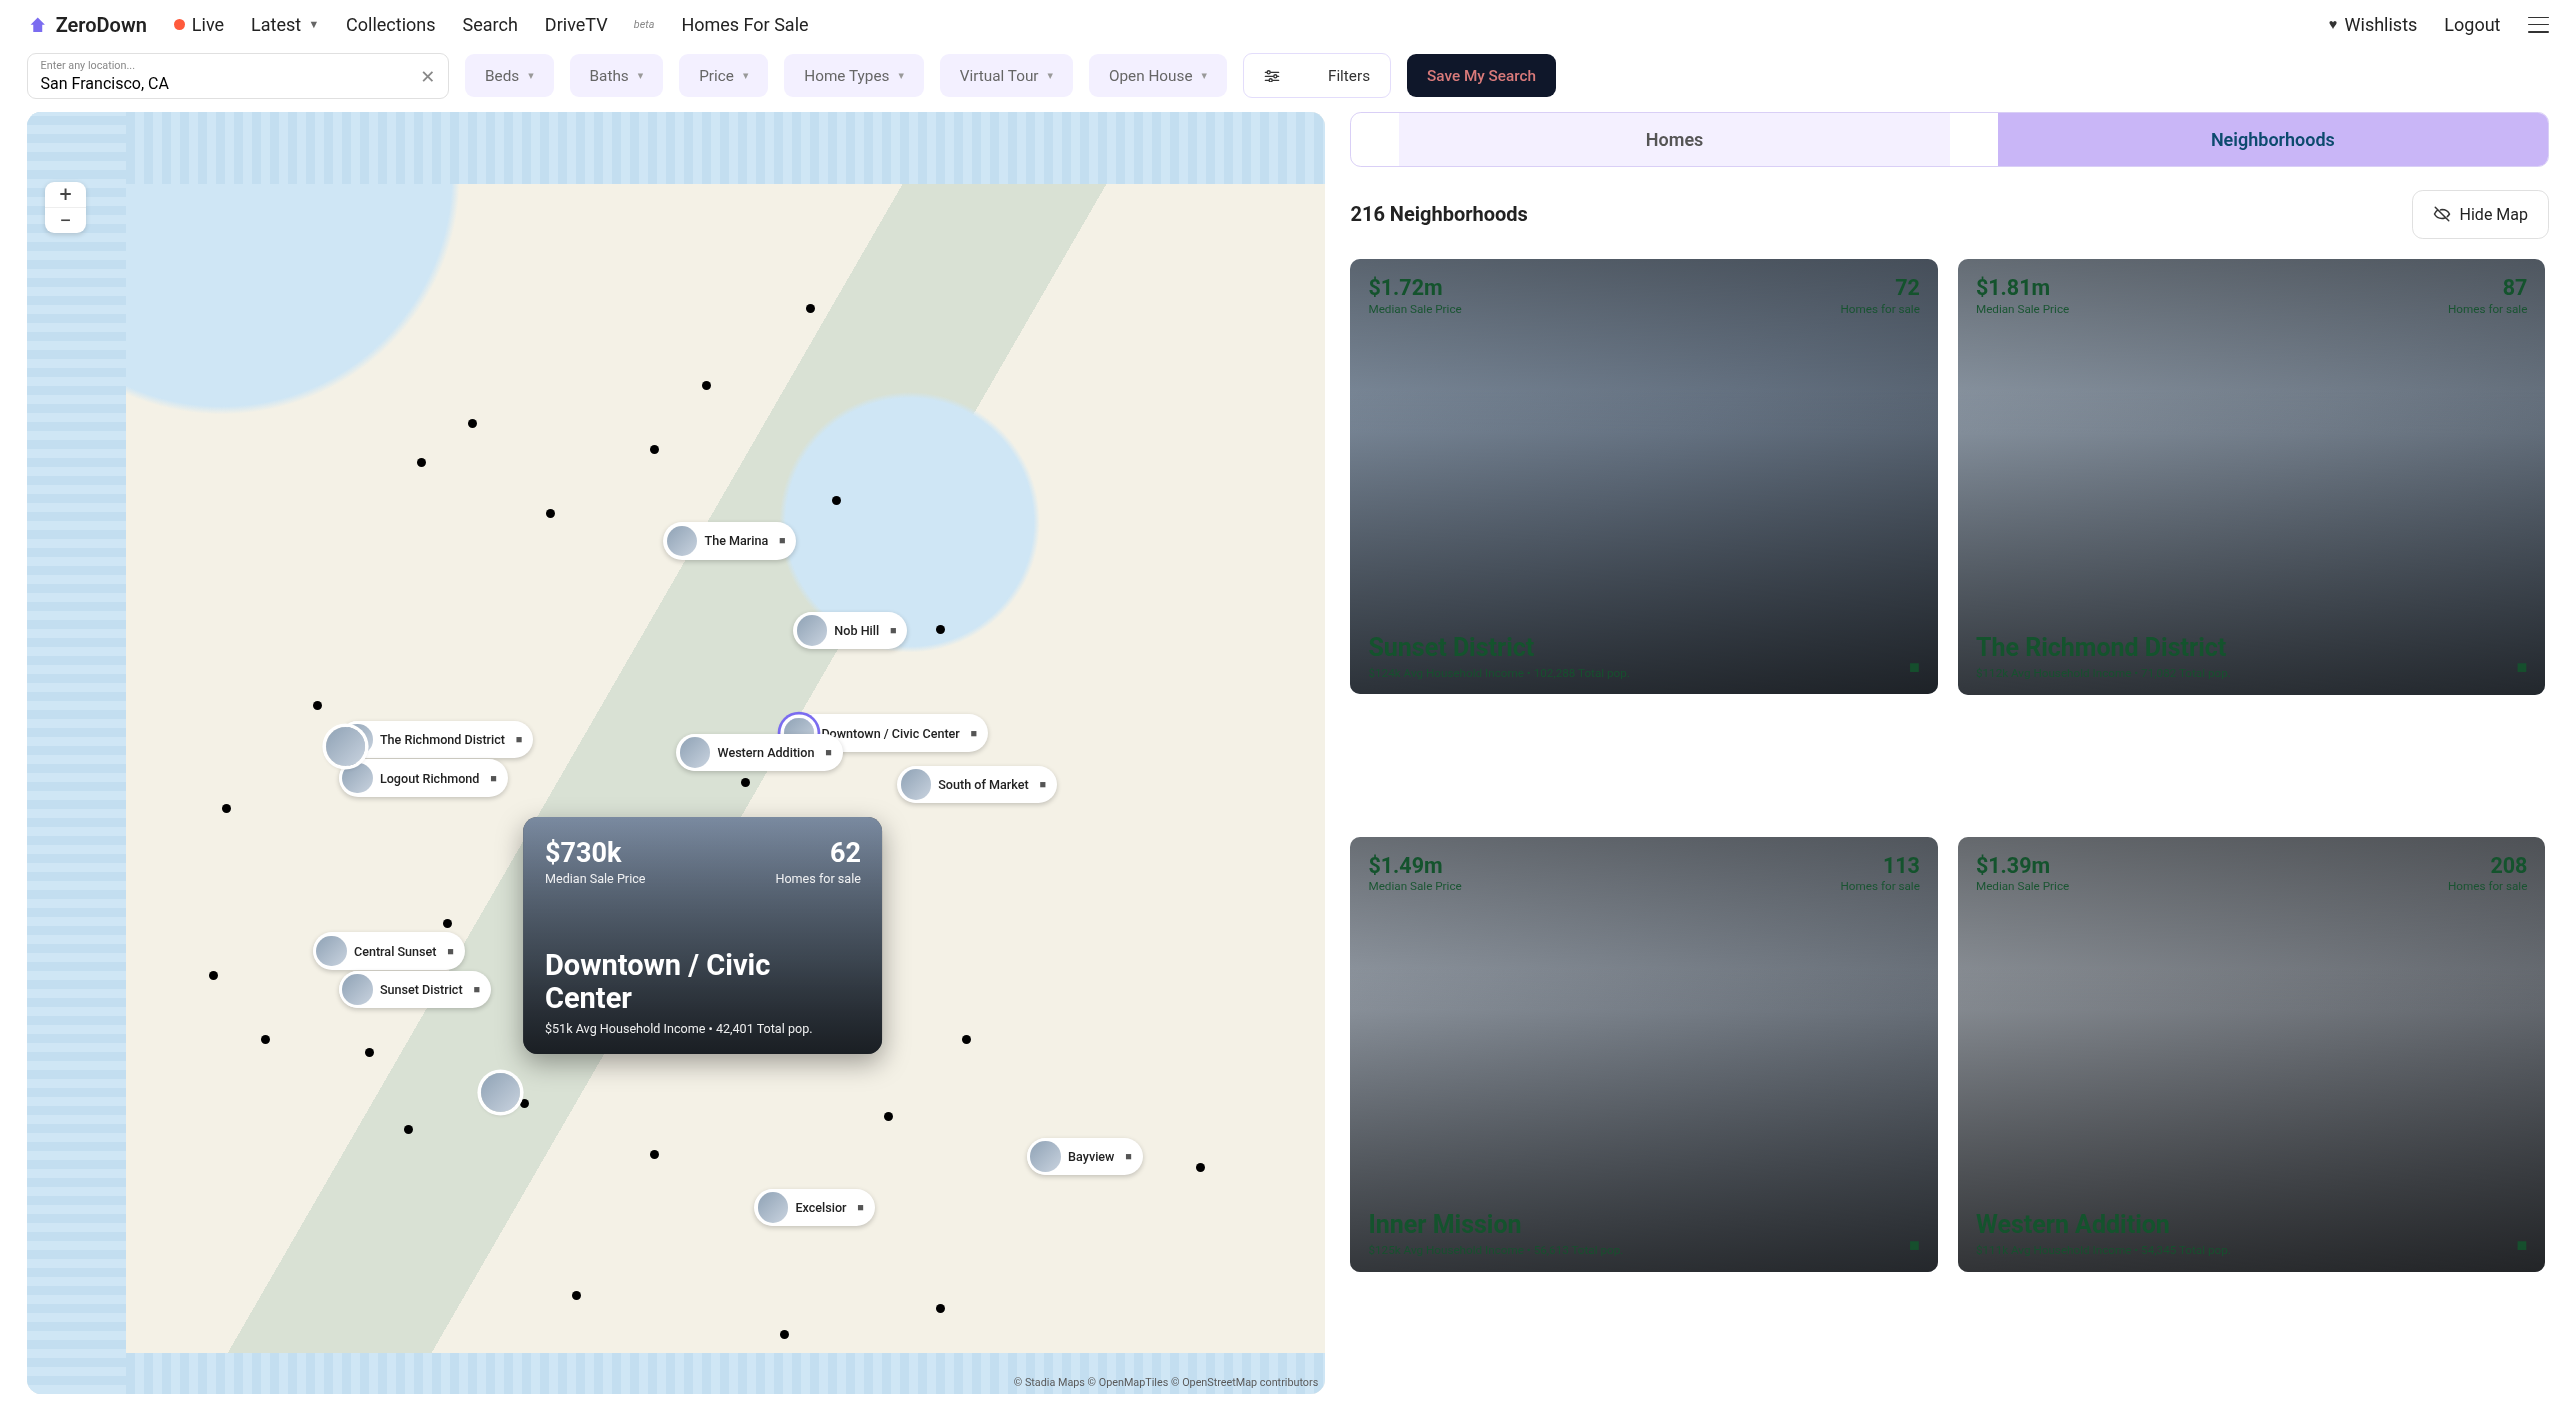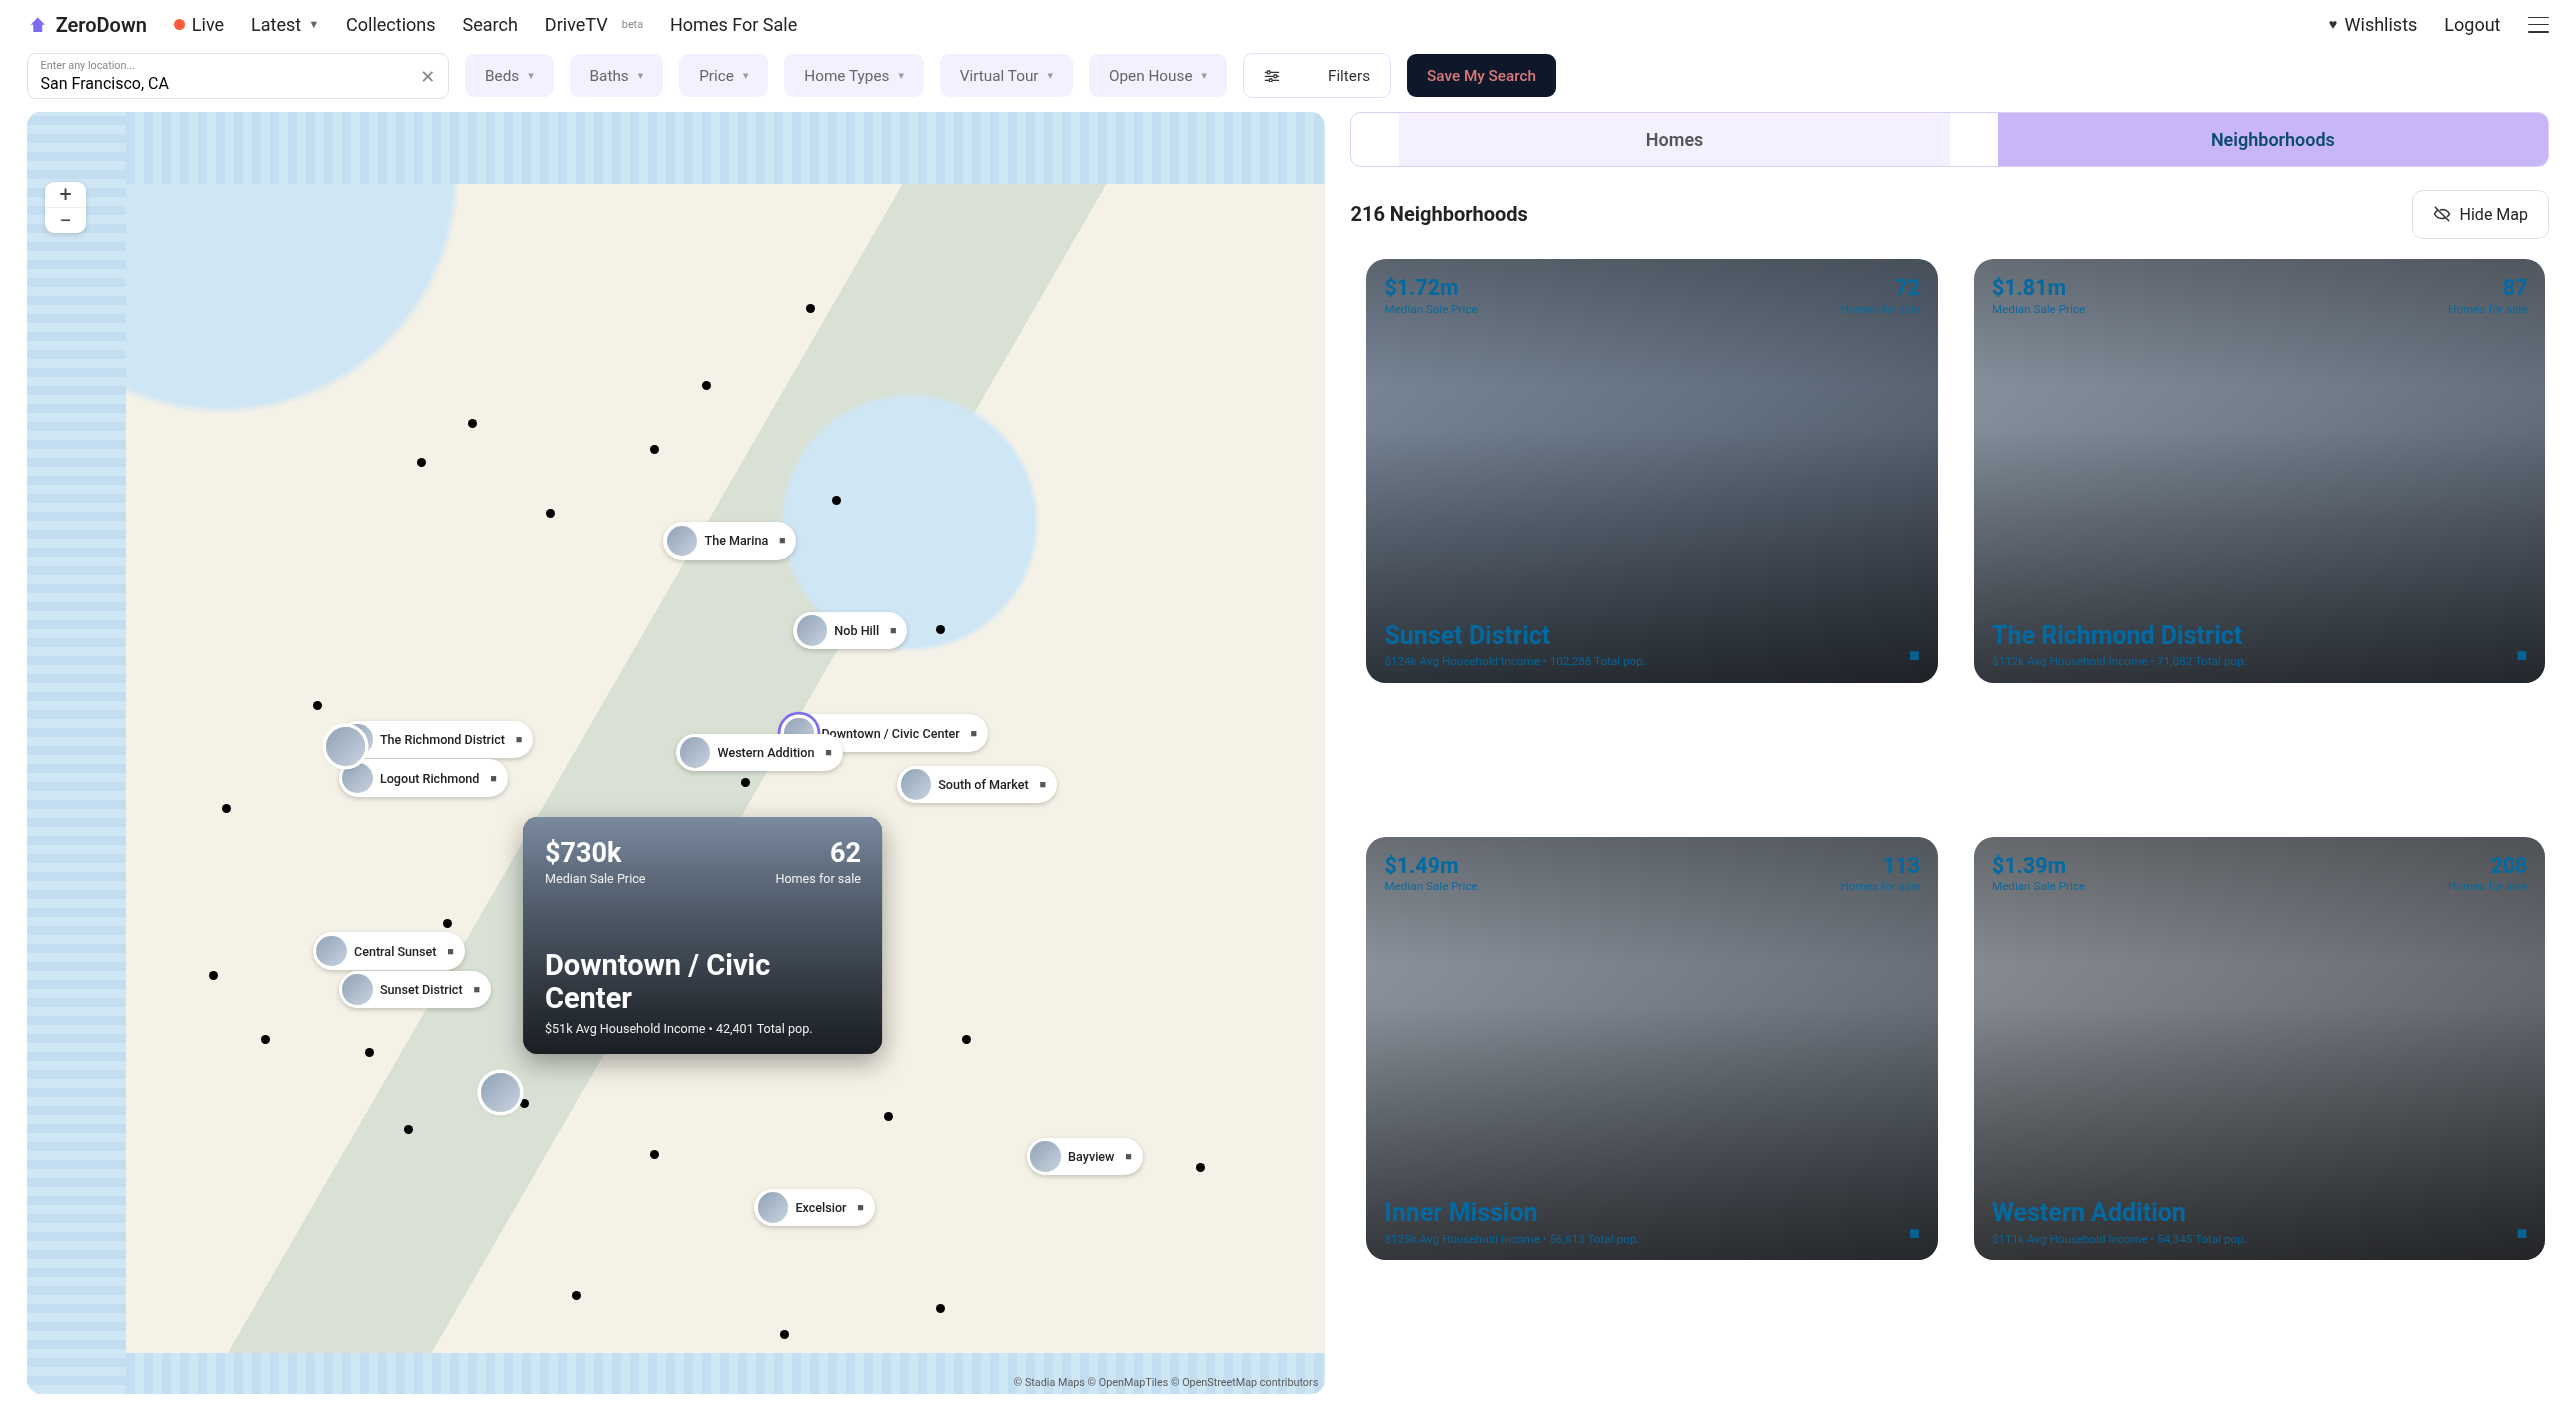--- a/index.html
+++ b/index.html
@@ -7,21 +7,21 @@
   body { display:flex; flex-direction:column; }
 
   
   .nav { display:flex; align-items:center; justify-content:space-between; padding: 12.6px 27px 9px 27px; font-size:18px; }
   .nav-left, .nav-right { display:flex; align-items:center; gap:27px; }
   .brand { display:flex; align-items:center; gap:7.2px; font-weight:600; font-size:20px; color:#222; }
   .brand-icon { width:21.5px; height:21.5px; }
   .nav-item { display:flex; align-items:center; gap:7.2px; cursor:pointer; }
   .live-dot { width:10.8px; height:10.8px; border-radius:50%; background:#ff5a3c; display:inline-block; }
   .caret-down { font-size:10.8px; color:#666; }
-  .beta { font-size:10.8px; color:#888; vertical-align:super; margin-left:7px; }
+  .beta { font-size:10.8px; color:#888; vertical-align:super; margin-left:19px;font-style:italic; }
   .wish-icon { font-size:14.4px; color:#333; }
   .hamburger-icon { width:21.5px; height:16px; display:flex; flex-direction:column; justify-content:space-between; cursor:pointer; }
   .hamburger-icon span { display:block; height:1.8px; background:#333; border-radius:0.9px; }
 
   
   .filter-bar { display:flex; align-items:center; gap:16px; padding: 7.2px 27px 12.6px 27px; font-size:15.3px; color:#666; }
   .search-loc { position:relative; width:422px; border:0.9px solid #e0e0e0; border-radius:9px; padding:7.2px 12.6px 5.4px 12.6px; background:#fff; }
   .search-loc .placeholder { font-size:10.8px; color:#888; line-height:1; }
   .search-loc .value { font-size:16px; color:#000; margin-top:1.8px; }
   .search-loc .clear-x { position:absolute; right:12.6px; top:50%; transform:translateY(-50%); font-size:18px; color:#888; cursor:pointer; }
@@ -81,21 +81,21 @@
   
   .seg-toggle { display:flex; border:0.9px solid #d9cff6; border-radius:10.8px; overflow:hidden; margin-bottom:23px; }
   .seg-toggle .seg { flex:1; text-align:center; padding:16px 0; font-size:18px; font-weight:600; cursor:pointer; background:#f4f0ff; color:#555;margin-left:48px; }
   .seg-toggle .seg.active { background:#c9b6f7; color:#0c4a6e; }
 
   .list-header { display:flex; justify-content:space-between; align-items:center; margin-bottom:20px; }
   .list-header .count-text { font-size:20px; font-weight:700; color:#222; }
   .hide-map-btn { display:flex; align-items:center; gap:9px; border:0.9px solid #e0e0e0; border-radius:10.8px; padding:14.4px 20px; font-size:16px; cursor:pointer; }
 
   .cards-grid { flex:1; overflow:auto; display:grid; grid-template-columns:1fr 1fr; gap:20px; padding-right:3.6px; }
-  .n-card { position:relative; border-radius:20px; overflow:hidden; color:#0369a1; aspect-ratio: 1.35/1; cursor:pointer;margin-left:16px; }
+  .n-card { position:relative; border-radius:10px; overflow:hidden; color:#14532d; aspect-ratio: 1.35/1; cursor:pointer; }
   .n-card .bg { position:absolute; inset:0; background:linear-gradient(140deg,#8a99aa,#6c7a8b 50%,#4a5562); }
   .n-card .bg.b2 { background:linear-gradient(140deg,#9aa6b3,#7a8694 50%,#566270); }
   .n-card .bg.b3 { background:linear-gradient(140deg,#a0a8b2,#7e8690 50%,#5a626c); }
   .n-card .bg.b4 { background:linear-gradient(140deg,#9ba1a8,#7a7f86 50%,#565b62); }
   .n-card .shade { position:absolute; inset:0; background:linear-gradient(180deg,rgba(0,0,0,.0) 30%,rgba(0,0,0,.6)); }
   .n-card .top-shade { position:absolute; inset:0; background:linear-gradient(180deg,rgba(0,0,0,.35),rgba(0,0,0,0) 40%); }
   .n-card .content { position:relative; height:100%; padding:16px 18px 14.4px 18px; display:flex; flex-direction:column; justify-content:space-between; }
   .n-card .row-top { display:flex; justify-content:space-between; align-items:flex-start; }
   .n-card .price { font-size:21.5px; font-weight:700; }
   .n-card .sub { font-size:11.7px; opacity:.92; margin-top:1.8px; }

